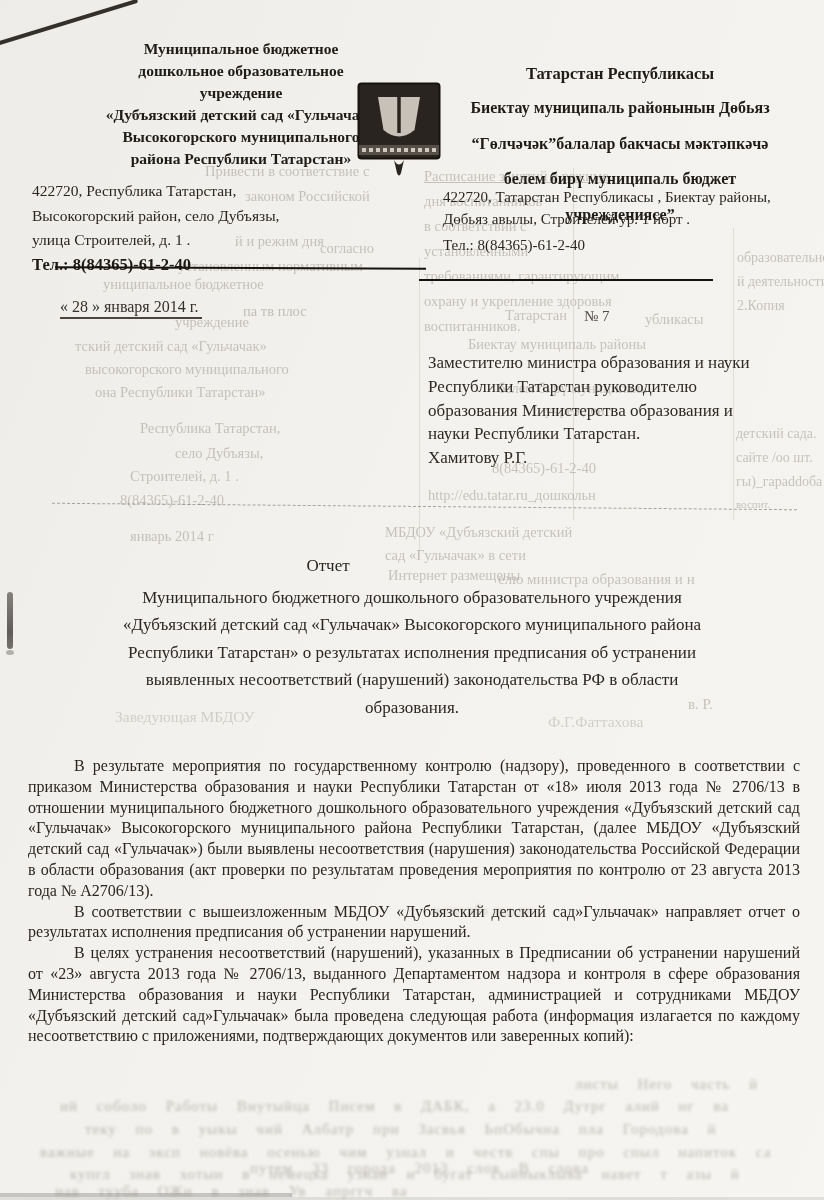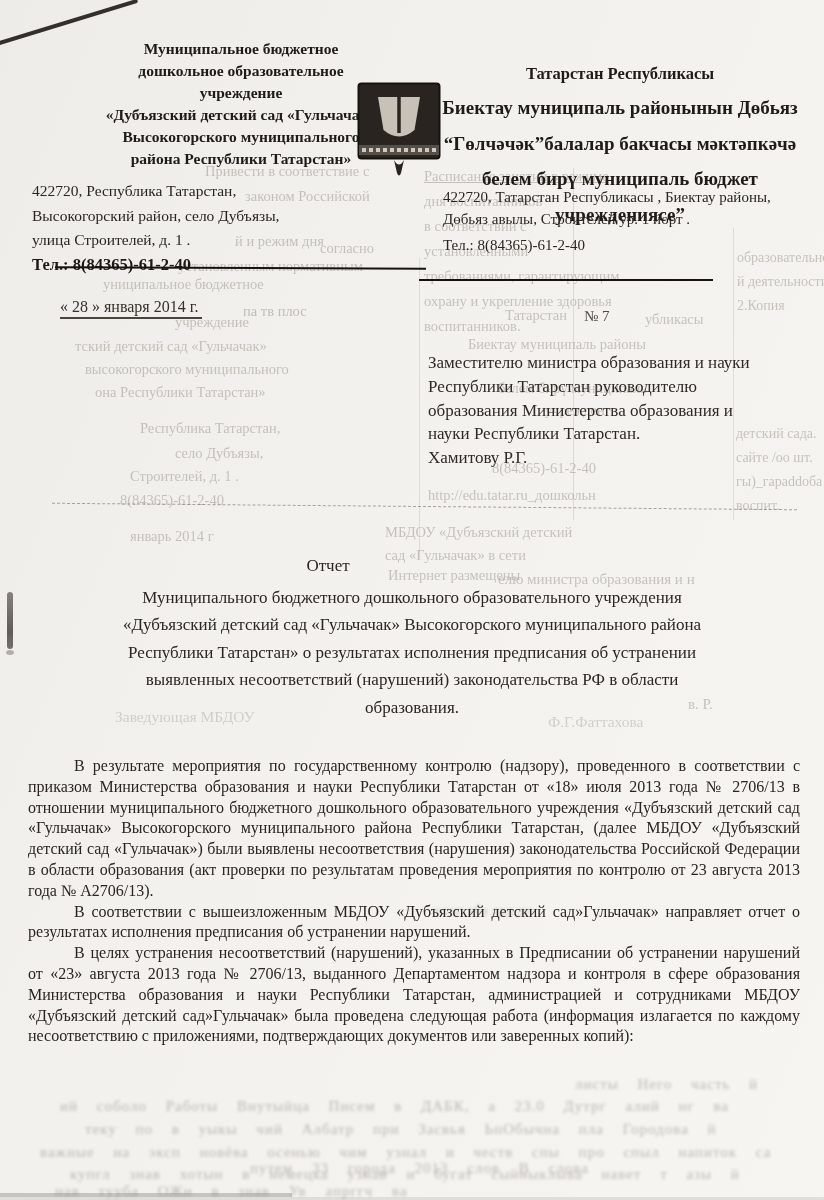--- a/index.html
+++ b/index.html
@@ -14,21 +14,21 @@
     color:#2b2622;
   }
   .abs{position:absolute;}
   
   .org-left{left:55px;top:38px;width:372px;text-align:center;font-weight:bold;
     font-size:15.5px;line-height:22px;color:#1f1b17;}
   .addr-left{left:32px;top:179px;font-size:15.5px;line-height:24.5px;color:#2a2520;}
   .addr-left .phone{font-weight:bold;font-size:16.5px;color:#1d1914;}
   .org-right{left:432px;top:64px;width:376px;text-align:center;font-weight:bold;color:#1f1b17;}
   .org-right .l1{font-size:16.5px;margin-bottom:8px;}
-  .org-right .ln{font-size:19px;line-height:23.5px;margin-top:12px;}
+  .org-right .ln{font-size:16px;line-height:23.5px;margin-top:12px;}
   .addr-right{left:443px;top:187px;width:360px;font-size:15px;line-height:21.5px;color:#2a2520;}
   .addr-right .phone{margin-top:5px;}
   .rule{height:2px;background:#15120f;}
   
   .date-line{left:60px;top:298px;font-size:16px;color:#35302b;}
   .date-line span{border-bottom:2px solid #4a443d;padding:0 4px 2px 0;}
   .doc-number{left:584px;top:308px;font-size:15px;color:#4f4a43;}
   
   .addressee{left:428px;top:351px;width:375px;font-size:17px;line-height:23.8px;color:#2e2924;}
   
@@ -110,21 +110,21 @@
   <span class="gh" style="left:545px;top:402px;">учрежден</span>
   <span class="gh" style="left:492px;top:460px;">8(84365)-61-2-40</span>
   <span class="gh" style="left:428px;top:487px;">http://edu.tatar.ru_дошкольн</span>
   <span class="gh" style="left:385px;top:524px;">МБДОУ «Дубъязский детский</span>
   <span class="gh" style="left:385px;top:547px;">сад «Гульчачак» в сети</span>
   <span class="gh" style="left:388px;top:567px;">Интернет размещены</span>
 
   <span class="gh" style="left:736px;top:426px;font-size:14px;">детский сада.</span>
   <span class="gh" style="left:736px;top:450px;font-size:14px;">сайте /оо шт.</span>
   <span class="gh" style="left:736px;top:474px;font-size:14px;">гы)_гараddоба</span>
-  <span class="gh" style="left:736px;top:498px;font-size:14px;">воспит.</span>
+  <span class="gh" style="left:736px;top:498px;font-size:11px;">воспит.</span>
 
   <span class="gh" style="left:498px;top:571px;font-size:15px;">елю министра образования и н</span>
   <span class="gh" style="left:688px;top:696px;font-size:15px;">в. Р.</span>
   <span class="gh" style="left:432px;top:902px;opacity:.3;filter:blur(1.1px);">н  тап  вба  лкд  дн</span>
 
   <span class="gh" style="left:115px;top:708px;font-size:15.5px;opacity:.3;">Заведующая МБДОУ</span>
   <span class="gh" style="left:548px;top:713px;font-size:15.5px;opacity:.3;">Ф.Г.Фаттахова</span>
 
   <span class="gh-b" style="left:575px;top:1076px;">листы  Него часть  й</span>
   <span class="gh-b" style="left:60px;top:1098px;">ий соболо Работы  Внутыйца Писем  в  ДАБК, а 23.0   Дутрг алий  нг  ва</span>

